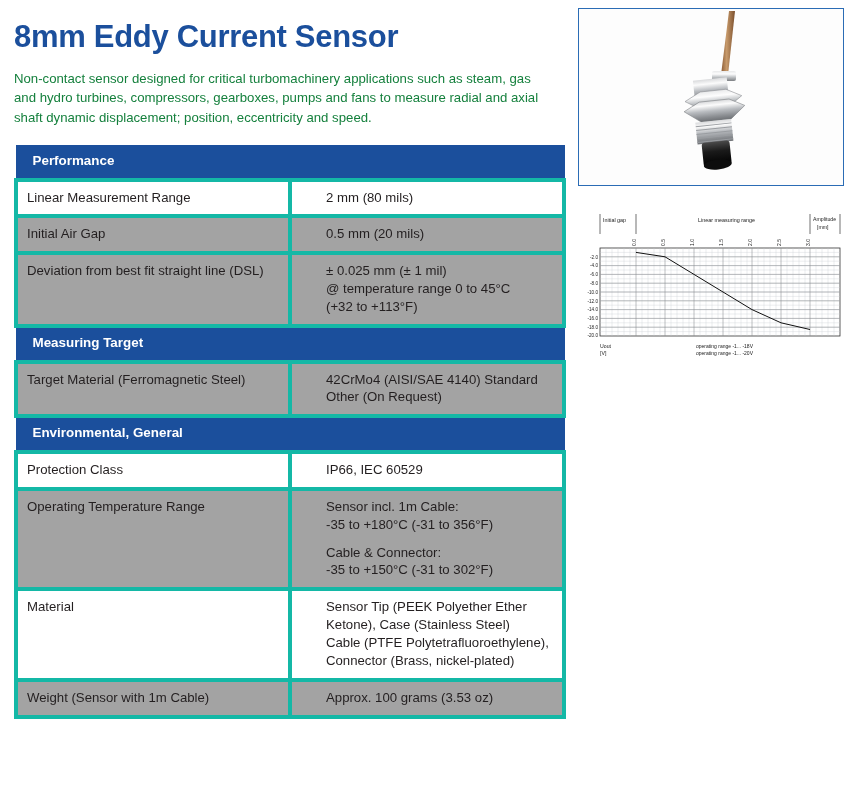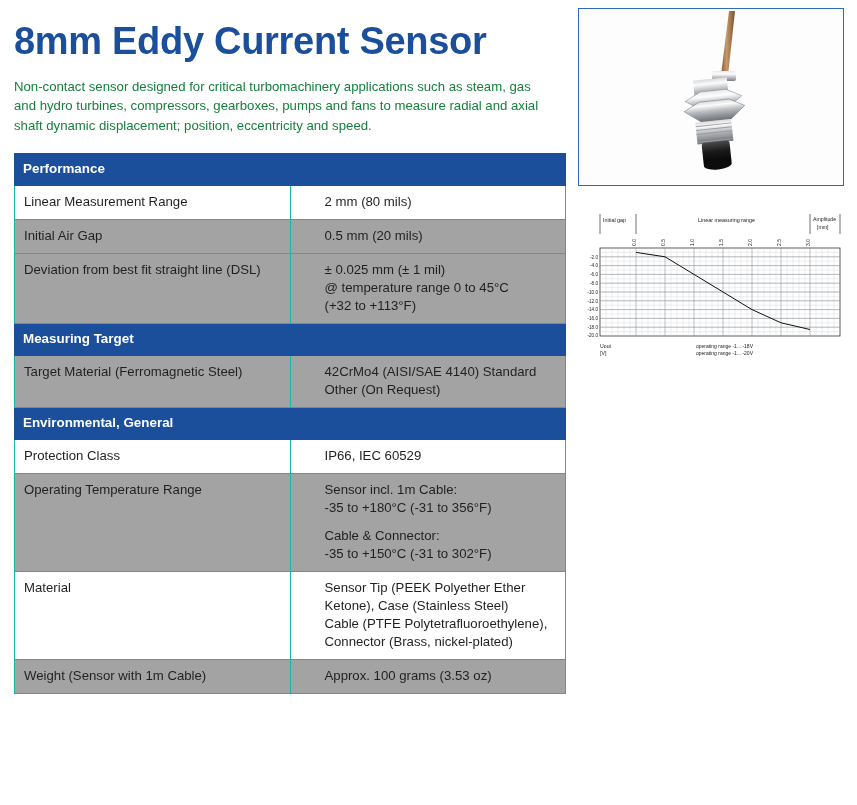--- a/index.html
+++ b/index.html
@@ -19,21 +19,21 @@
   }
 
   
   .left-col {
     position: absolute;
     left: 14px;
     top: 8px;
     width: 552px;
   }
   .title {
-    font-size: 38px;
+    font-size: 31px;
     font-weight: bold;
     color: #1b4f9c;
     letter-spacing: -0.3px;
     margin: 12px 0 14px 0;
     line-height: 1.12;
   }
   .intro {
     font-size: 13.2px;
     line-height: 1.48;
     color: #15803d;
@@ -41,33 +41,33 @@
     width: 540px;
   }
 
   
   table.spec {
     border-collapse: collapse;
     width: 552px;
     table-layout: fixed;
   }
   table.spec td {
-    border: 1px solid #14b8a6;
+    border: 4px solid #14b8a6;
     padding: 7px 9px 8px 9px;
     font-size: 13.2px;
     line-height: 1.36;
     vertical-align: top;
     color: #231f20;
   }
   table.spec tr.section td {
     background: #1b4f9c;
     color: #ffffff;
     font-weight: bold;
     border: 1px solid #1b4f9c;
-    padding: 6px 9px 7px 8px;
+    padding: 6px 9px 7px 16px;
     font-size: 13.4px;
   }
   table.spec tr.alt td { background: #a3a3a3; }
   table.spec td.key { width: 272px; }
   table.spec td.val { width: 280px; }
   .cellline { display: block; margin-left: 25px; }
   .gap { display: block; height: 10px; }
 
   
   .right-col {

